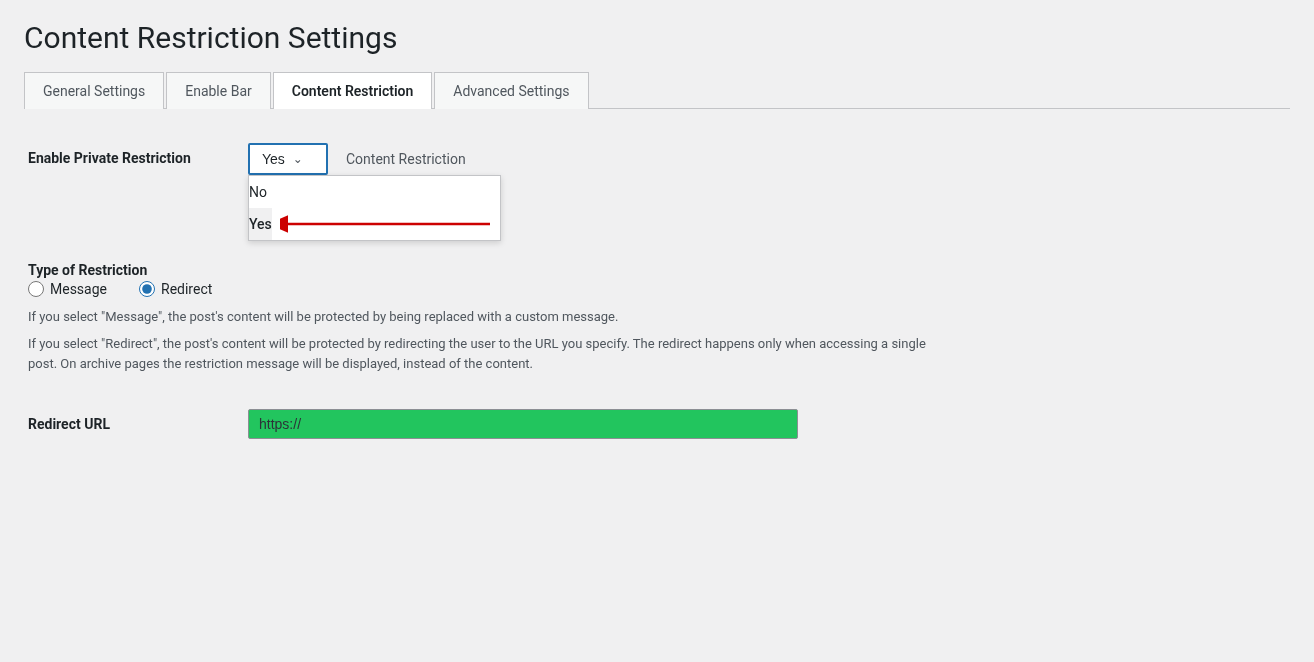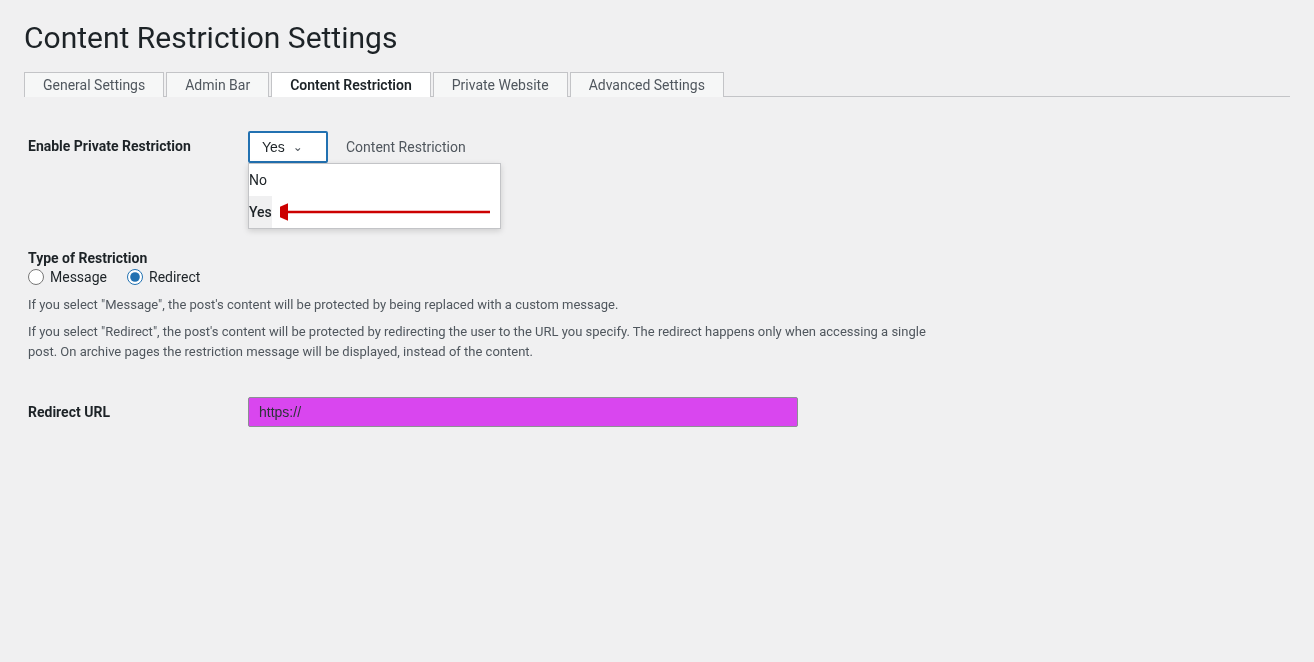--- a/index.html
+++ b/index.html
@@ -15,21 +15,21 @@
       font-weight: 400;
       color: #1d2327;
       margin-bottom: 16px;
     }
     .tabs {
       display: flex;
       border-bottom: 1px solid #c3c4c7;
       margin-bottom: 24px;
     }
     .tab {
-      padding: 4px 18px;
+      padding: 10px 18px;
       border: 1px solid #c3c4c7;
       border-bottom: none;
       background: #f6f7f7;
       color: #50575e;
       cursor: pointer;
       font-size: 14px;
       margin-right: 2px;
       position: relative;
       bottom: -1px;
     }
@@ -101,21 +101,21 @@
       color: #1d2327;
     }
     .dropdown-item.selected {
       background: #f0f0f1;
       font-weight: 500;
     }
     
     .radio-group {
       display: flex;
       align-items: flex-end;
-      gap: 20px;
+      gap: 32px;
       margin-bottom: 10px;
     }
     .radio-option {
       display: flex;
       align-items: center;
       gap: 6px;
       cursor: pointer;
     }
     .radio-input {
       width: 16px;
@@ -130,43 +130,42 @@
     .description-text {
       font-size: 13px;
       color: #50575e;
       margin-bottom: 8px;
       line-height: 1.5;
       max-width: 900px;
     }
     
     .text-input {
       border: 1px solid #8c8f94;
-      background: #d946ef;
+      background: #22c55e;
       padding: 6px 10px;
       font-size: 14px;
       color: #2c3338;
       width: 550px;
       border-radius: 2px;
     }
     
     .dropdown-item-row {
       display: flex;
       align-items: center;
     }
   </style>
 </head>
 <body>
 
 <h1>Content Restriction Settings</h1>
 
 <div class="tabs">
   <div class="tab">General Settings</div>
-  <div class="tab">Admin Bar</div>
+  <div class="tab">Enable Bar</div>
   <div class="tab active">Content Restriction</div>
-  <div class="tab">Private Website</div>
   <div class="tab">Advanced Settings</div>
 </div>
 
 <div class="settings-body">
 
   <div class="setting-row">
     <div class="setting-label">Enable Private Restriction</div>
     <div class="setting-control">
       <div class="dropdown-wrapper">
         <button class="dropdown-btn">

